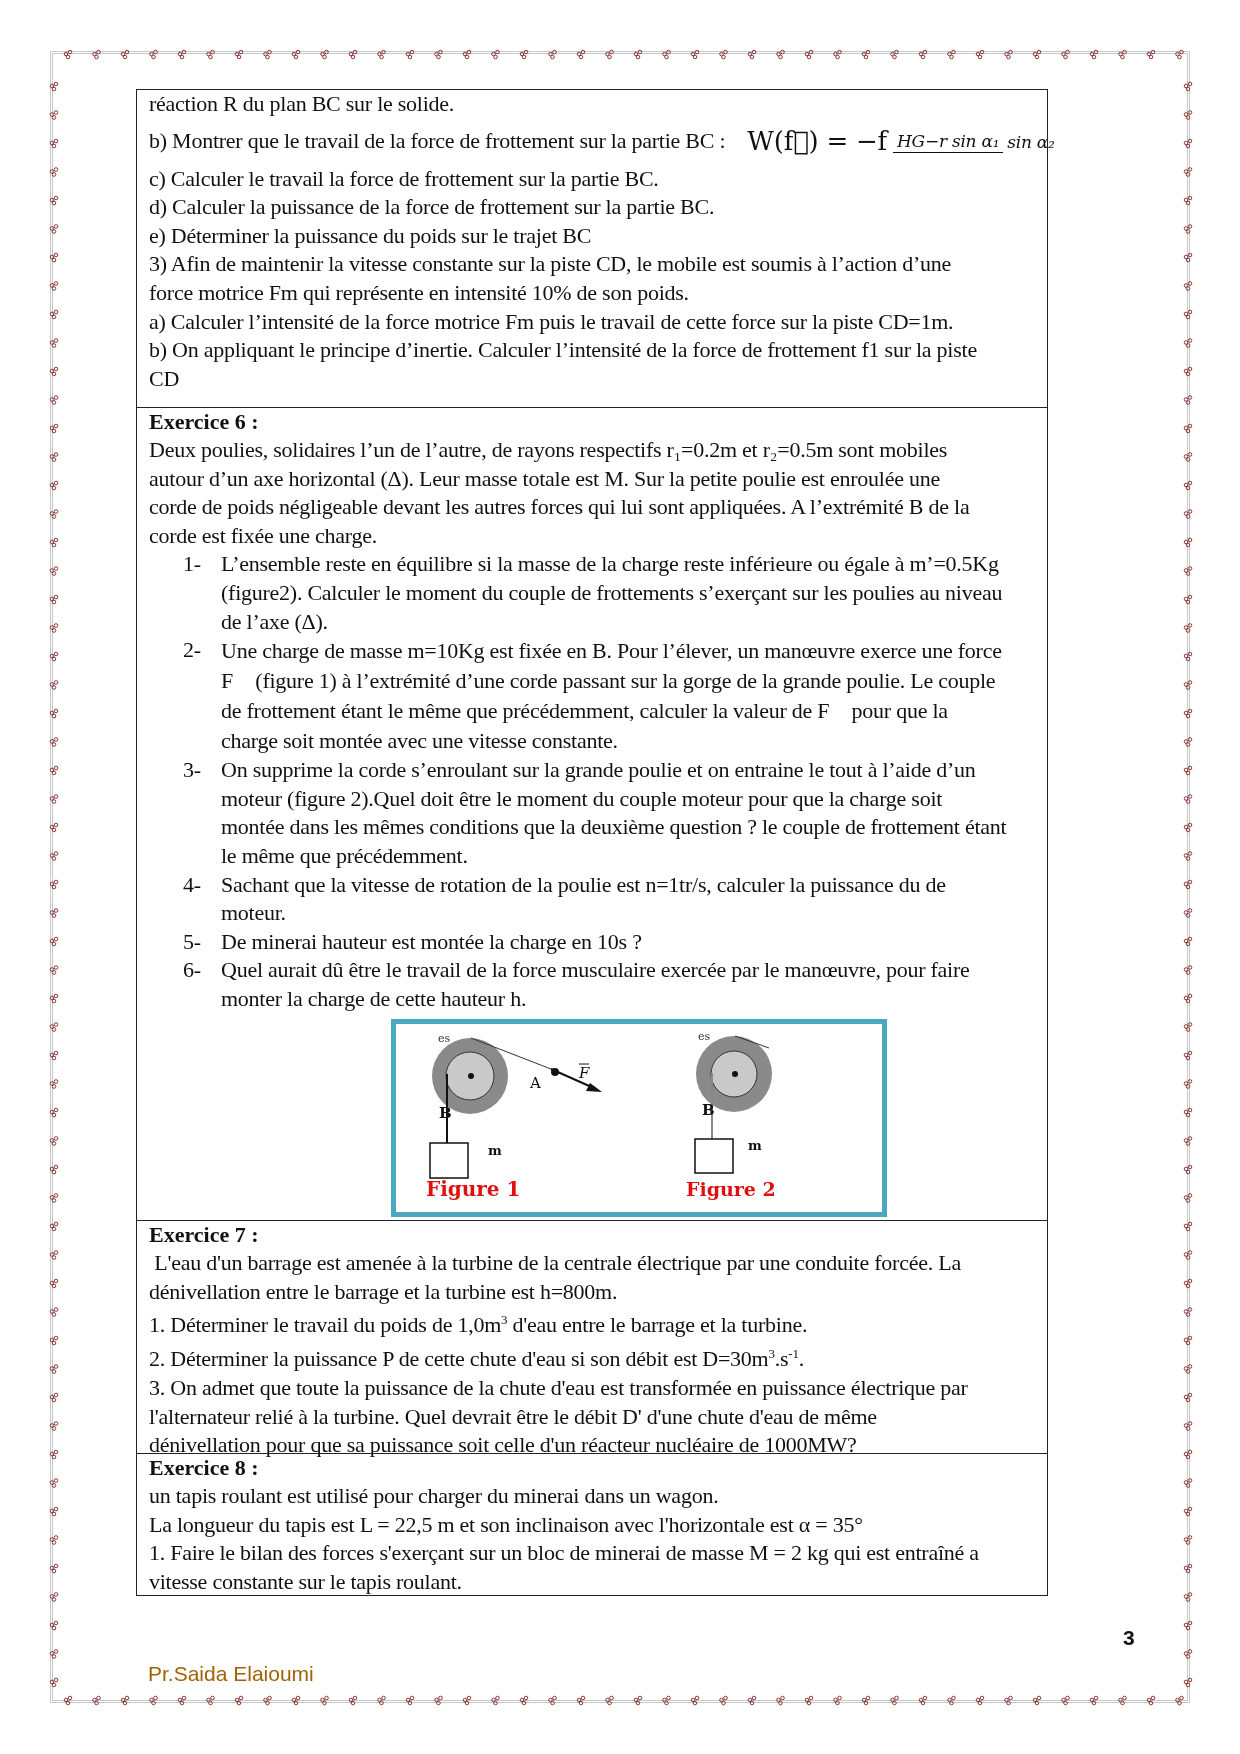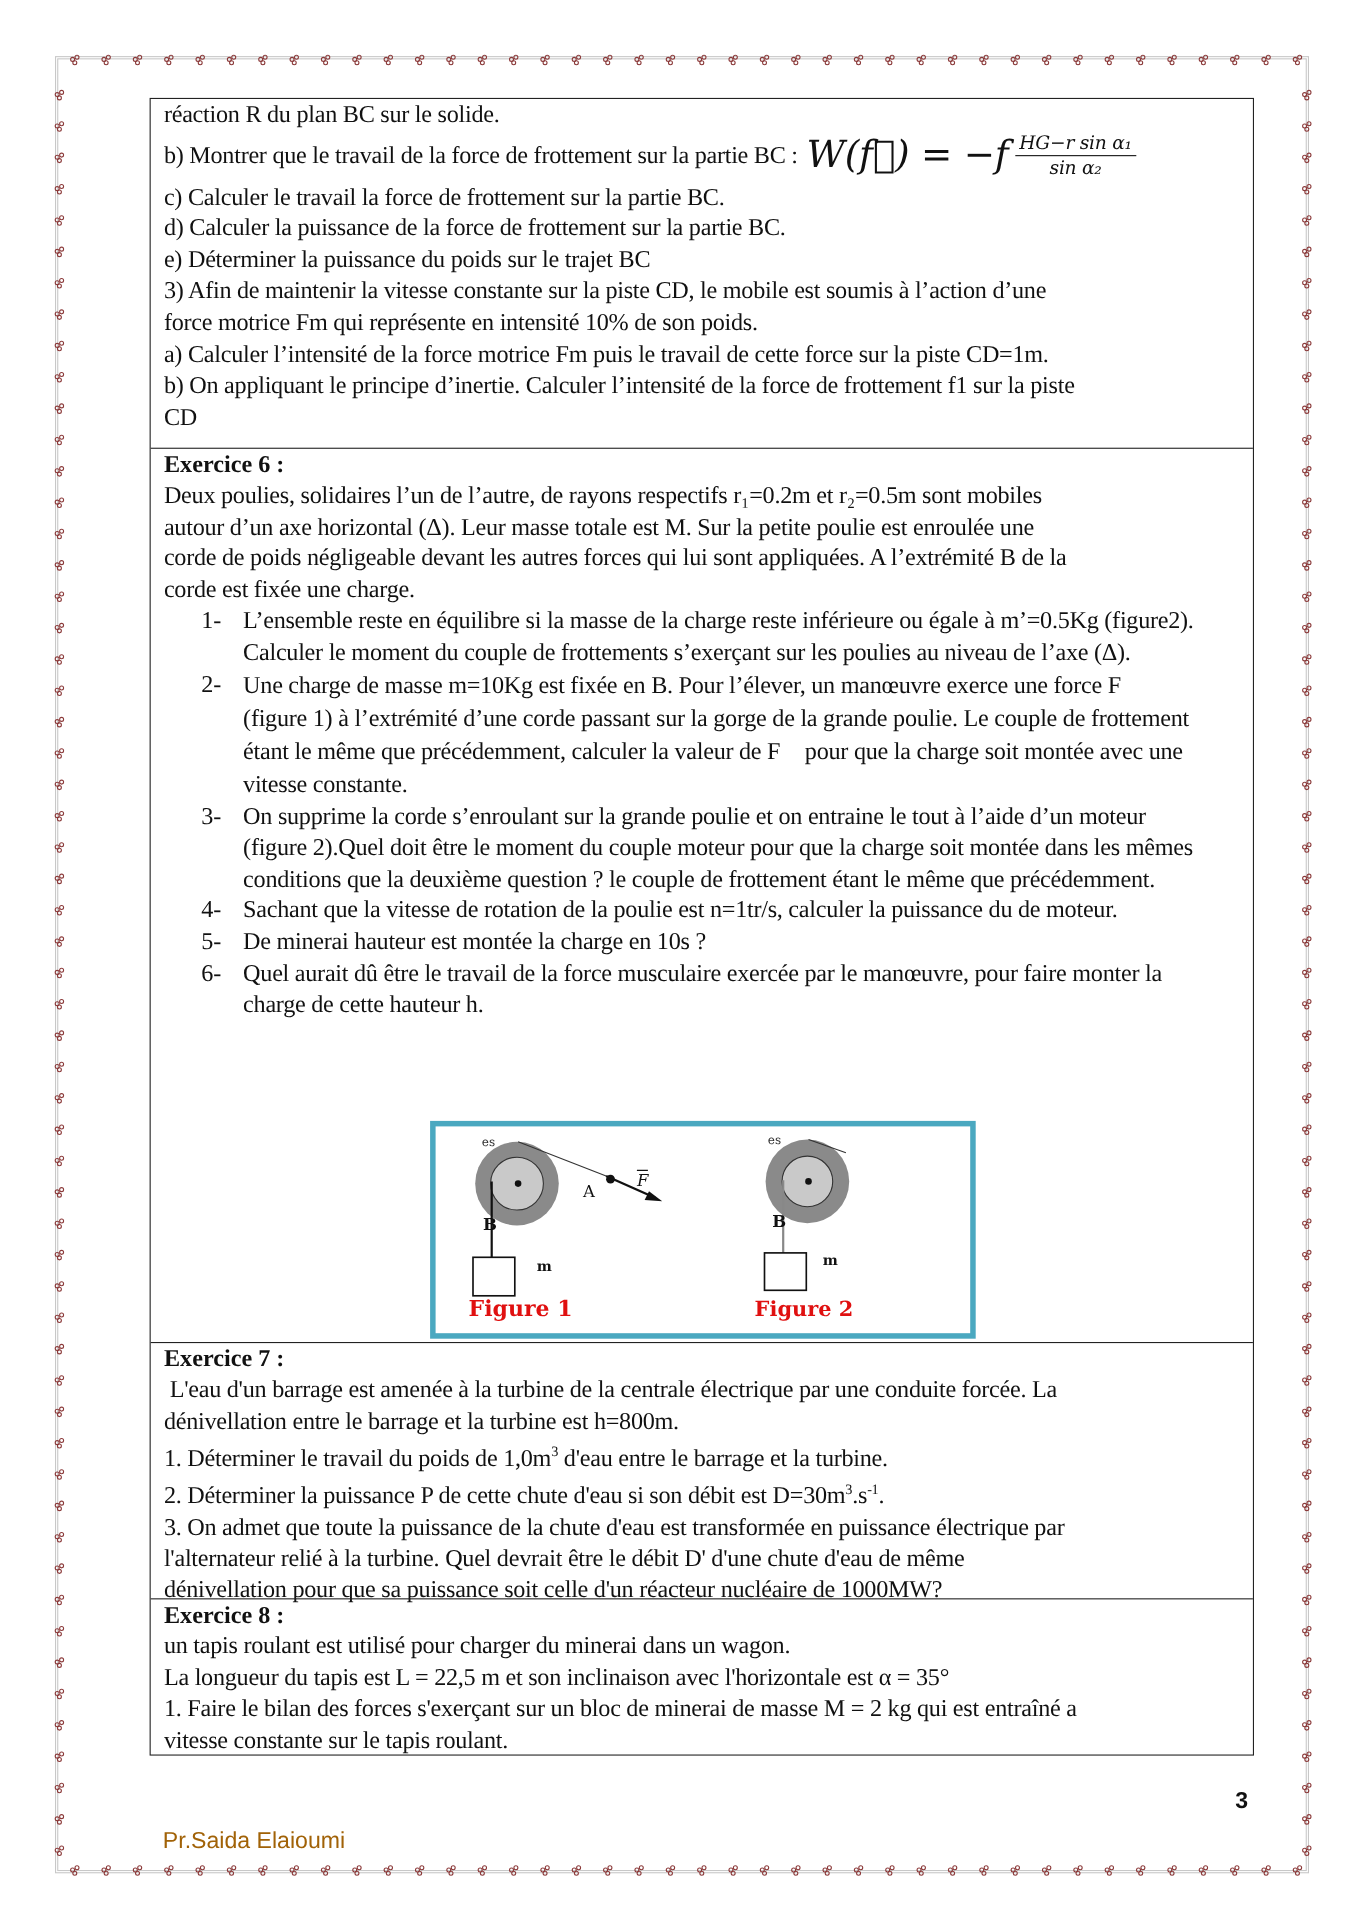--- a/index.html
+++ b/index.html
@@ -5,37 +5,37 @@
   html, body { margin:0; padding:0; background:#ffffff; }
   body { width:1240px; height:1754px; position:relative; overflow:hidden;
          font-family:"Liberation Serif", serif; color:#111; }
 
   
   .page-border { position:absolute; left:50px; top:51px; width:1140px; height:1652px;
                  box-sizing:border-box; border:3px double #c8c8c8; }
   .border-ornaments { position:absolute; left:0; top:0; width:100%; height:100%; pointer-events:none; }
 
   
-  .ex-table { position:absolute; left:136px; top:89px; width:1004px; box-sizing:border-box;
+  .ex-table { position:absolute; left:136px; top:89px; width:912px; box-sizing:border-box;
               border:1.5px solid #222; }
   .row { box-sizing:border-box; border-top:1.5px solid #222; padding:0 10px 0 12px; position:relative; }
   .row:first-child { border-top:none; }
   .r1 { height:317px; }
   .r2 { height:813px; }
   .r3 { height:233px; }
   .r4 { height:142px; }
 
   .line { font-size:22px; line-height:28.6px; white-space:nowrap; letter-spacing:-0.25px; }
   .title { font-weight:bold; font-size:22px; line-height:28px;font-family:Liberation Serif, serif; }
-  .frac { display:inline-flex; flex-direction:column; align-items:center; vertical-align:middle;
+  .frac { display:inline-flex; flex-direction:row; align-items:center; vertical-align:middle;
           font-family:"DejaVu Serif", serif; font-style:italic; font-size:17px; line-height:22px; margin-left:6px; }
   .frac .num { border-bottom:1.5px solid #111; padding:0 4px; }
   .frac .den { padding:0 4px; }
   .formula-line { height:46px; display:flex; align-items:center; }
-  .formula-main { font-family:"DejaVu Serif", serif; font-style:italic; font-size:34px; margin-left:8px; }
+  .formula-main { font-family:"DejaVu Serif", serif; font-size:26px; margin-left:22px; }
   sub, sup { font-size:13px; }
 
   .ol { margin:0; padding:0; list-style:none; }
   .ol li { display:flex; font-size:22px; line-height:28.6px; letter-spacing:-0.25px; }
   .ol .num { width:38px; margin-left:34px; flex:none; }
   .ol .txt { flex:1; white-space:normal; padding-right:30px; }
 
   .figure-box { position:absolute; left:254px; top:611px; width:496px; height:198px; box-sizing:border-box;
                 border:5px solid #4aa8c0; background:#fff; }
   .fig-caption { position:absolute; font-family:"DejaVu Serif", serif; font-weight:bold; color:#e01010; font-size:20px; }

